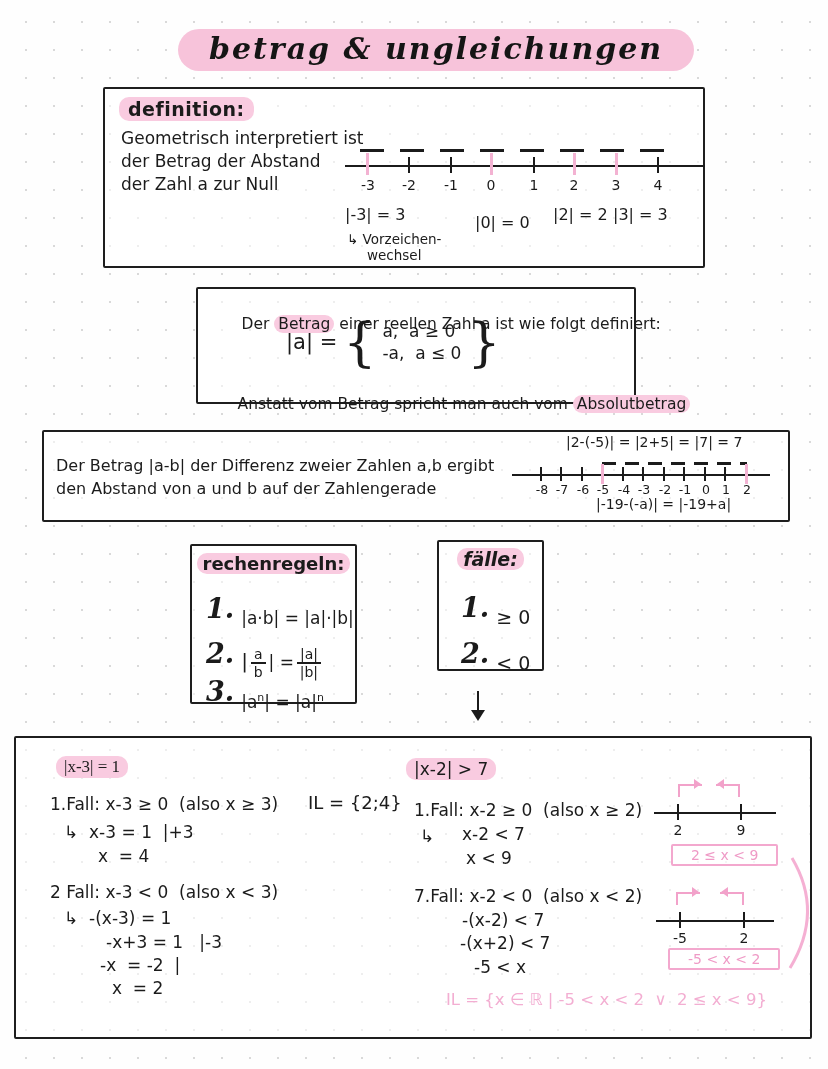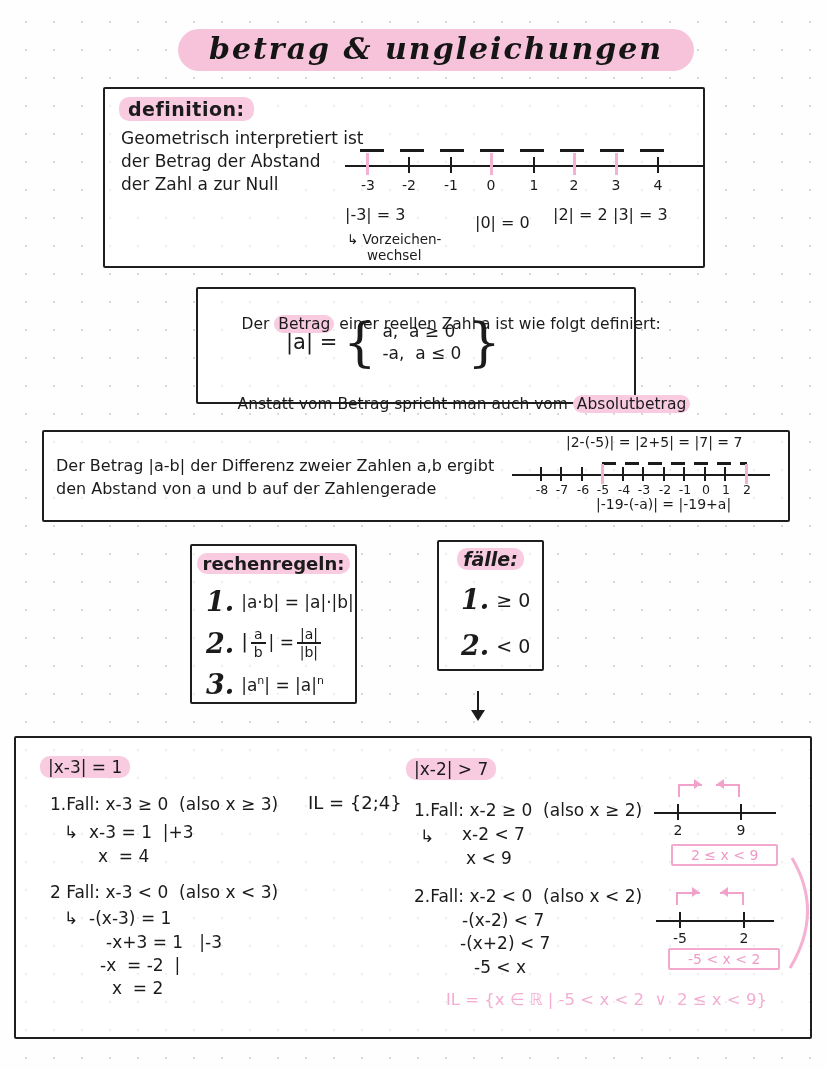--- a/index.html
+++ b/index.html
@@ -46,21 +46,21 @@
   
   .cases-formula { position:absolute; display:flex; align-items:center; gap:6px; }
   .cases-lhs { font-size:21px; white-space:pre; }
   .brace { font-family:"DejaVu Serif", serif; font-size:52px; font-weight:400; line-height:0.9; }
   .cases-col { display:flex; flex-direction:column; gap:2px; font-size:17px; }
   .cases-col span { white-space:pre; }
 
   
   .rule-row { position:absolute; display:flex; align-items:center; gap:7px; }
   .rule-num { font-family:"DejaVu Serif", serif; font-style:italic; font-weight:700; font-size:27px; line-height:1; }
-  .rule-text { font-size:17px; white-space:pre; }
+  .rule-text { font-size:17px; white-space:pre;margin-top:20px; }
   .frac { display:inline-flex; flex-direction:column; align-items:center; vertical-align:middle; margin:0 3px; font-size:14px; line-height:1.15; }
   .frac .ftop { border-bottom:2px solid #1b1b1b; padding:0 3px; }
   .bar { font-size:20px; }
   .sup { font-size:11px; vertical-align:super; }
 
   
   .down-arrow { position:absolute; width:14px; height:32px; }
   .down-arrow .stem { position:absolute; left:6px; top:0; width:2px; height:21px; background:#1b1b1b; }
   .down-arrow .head { position:absolute; left:0; top:19px; width:0; height:0;
     border-left:7px solid transparent; border-right:7px solid transparent; border-top:11px solid #1b1b1b; }
@@ -216,21 +216,21 @@
     </div>
   </section>
 
   <div class="down-arrow" style="left:471px; top:691px;">
     <div class="stem"></div>
     <div class="head"></div>
   </div>
 
   <section class="box" style="left:14px; top:736px; width:798px; height:303px;">
 
-    <div class="abs" style="left:24px; top:18px;">
+    <div class="abs" style="left:40px; top:18px;font-family:Liberation Serif, serif;">
       <span class="hl m17" style="padding:1px 8px;">|x-3| = 1</span>
     </div>
     <div class="abs m17" style="left:34px; top:56px;"><span>1.Fall:</span><span>&nbsp;</span><span>x-3 ≥ 0  (also x ≥ 3)</span></div>
     <div class="abs m17" style="left:292px; top:54px; font-size:18px;">IL = {2;4}</div>
     <div class="abs m17" style="left:48px; top:84px;"><span>↳</span><span>&nbsp; </span><span>x-3 = 1  |+3</span></div>
     <div class="abs m17" style="left:82px; top:108px;">x  = 4</div>
 
     <div class="abs m17" style="left:34px; top:144px;"><span>2 Fall:</span><span>&nbsp;</span><span>x-3 &lt; 0  (also x &lt; 3)</span></div>
     <div class="abs m17" style="left:48px; top:170px;"><span>↳</span><span>&nbsp; </span><span>-(x-3) = 1</span></div>
     <div class="abs m17" style="left:74px; top:194px;margin-left:16px;">-x+3 = 1   |-3</div>
@@ -249,21 +249,21 @@
       <span class="ca right" style="left:32px; top:2px;"></span>
       <span class="ca left" style="left:70px; top:2px;"></span>
       <div class="nl-line" style="left:8px; top:30px; width:122px;"></div>
       <div class="nl-tick" style="left:31px; top:22px;"></div>
       <div class="nl-tick" style="left:94px; top:22px;"></div>
       <div class="nl-label" style="left:32px; top:40px;">2</div>
       <div class="nl-label" style="left:95px; top:40px;">9</div>
     </div>
     <div class="range-box" style="left:655px; top:106px;">2 ≤ x &lt; 9</div>
 
-    <div class="abs m17" style="left:398px; top:148px;"><span>2.Fall:</span><span>&nbsp;</span><span>x-2 &lt; 0  (also x &lt; 2)</span></div>
+    <div class="abs m17" style="left:398px; top:148px;"><span>7.Fall:</span><span>&nbsp;</span><span>x-2 &lt; 0  (also x &lt; 2)</span></div>
     <div class="abs m17" style="left:446px; top:172px;">-(x-2) &lt; 7</div>
     <div class="abs m17" style="left:444px; top:195px;">-(x+2) &lt; 7</div>
     <div class="abs m17" style="left:458px; top:219px;">-5 &lt; x</div>
 
     <div class="numline" style="left:630px; top:152px; width:150px; height:60px;">
       <span class="ca right" style="left:30px; top:2px;"></span>
       <span class="ca left" style="left:74px; top:2px;"></span>
       <div class="nl-line" style="left:10px; top:30px; width:118px;"></div>
       <div class="nl-tick" style="left:33px; top:22px;"></div>
       <div class="nl-tick" style="left:97px; top:22px;"></div>

